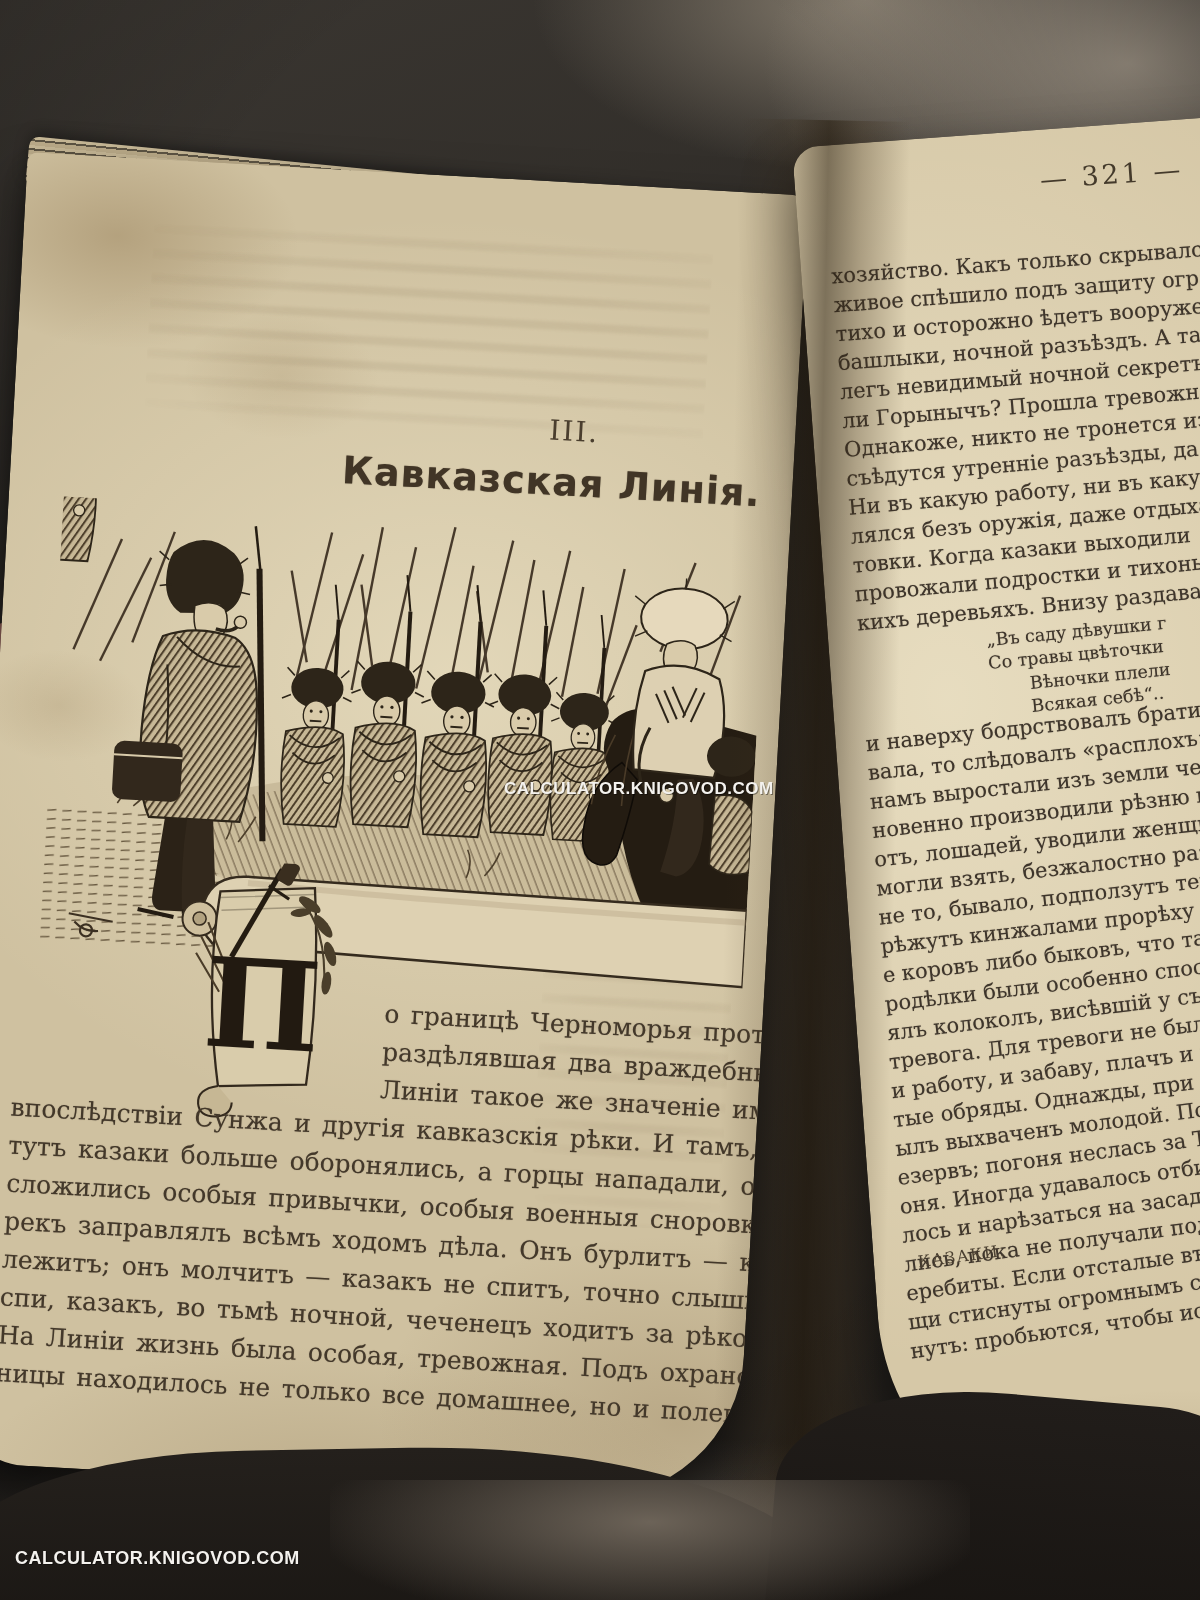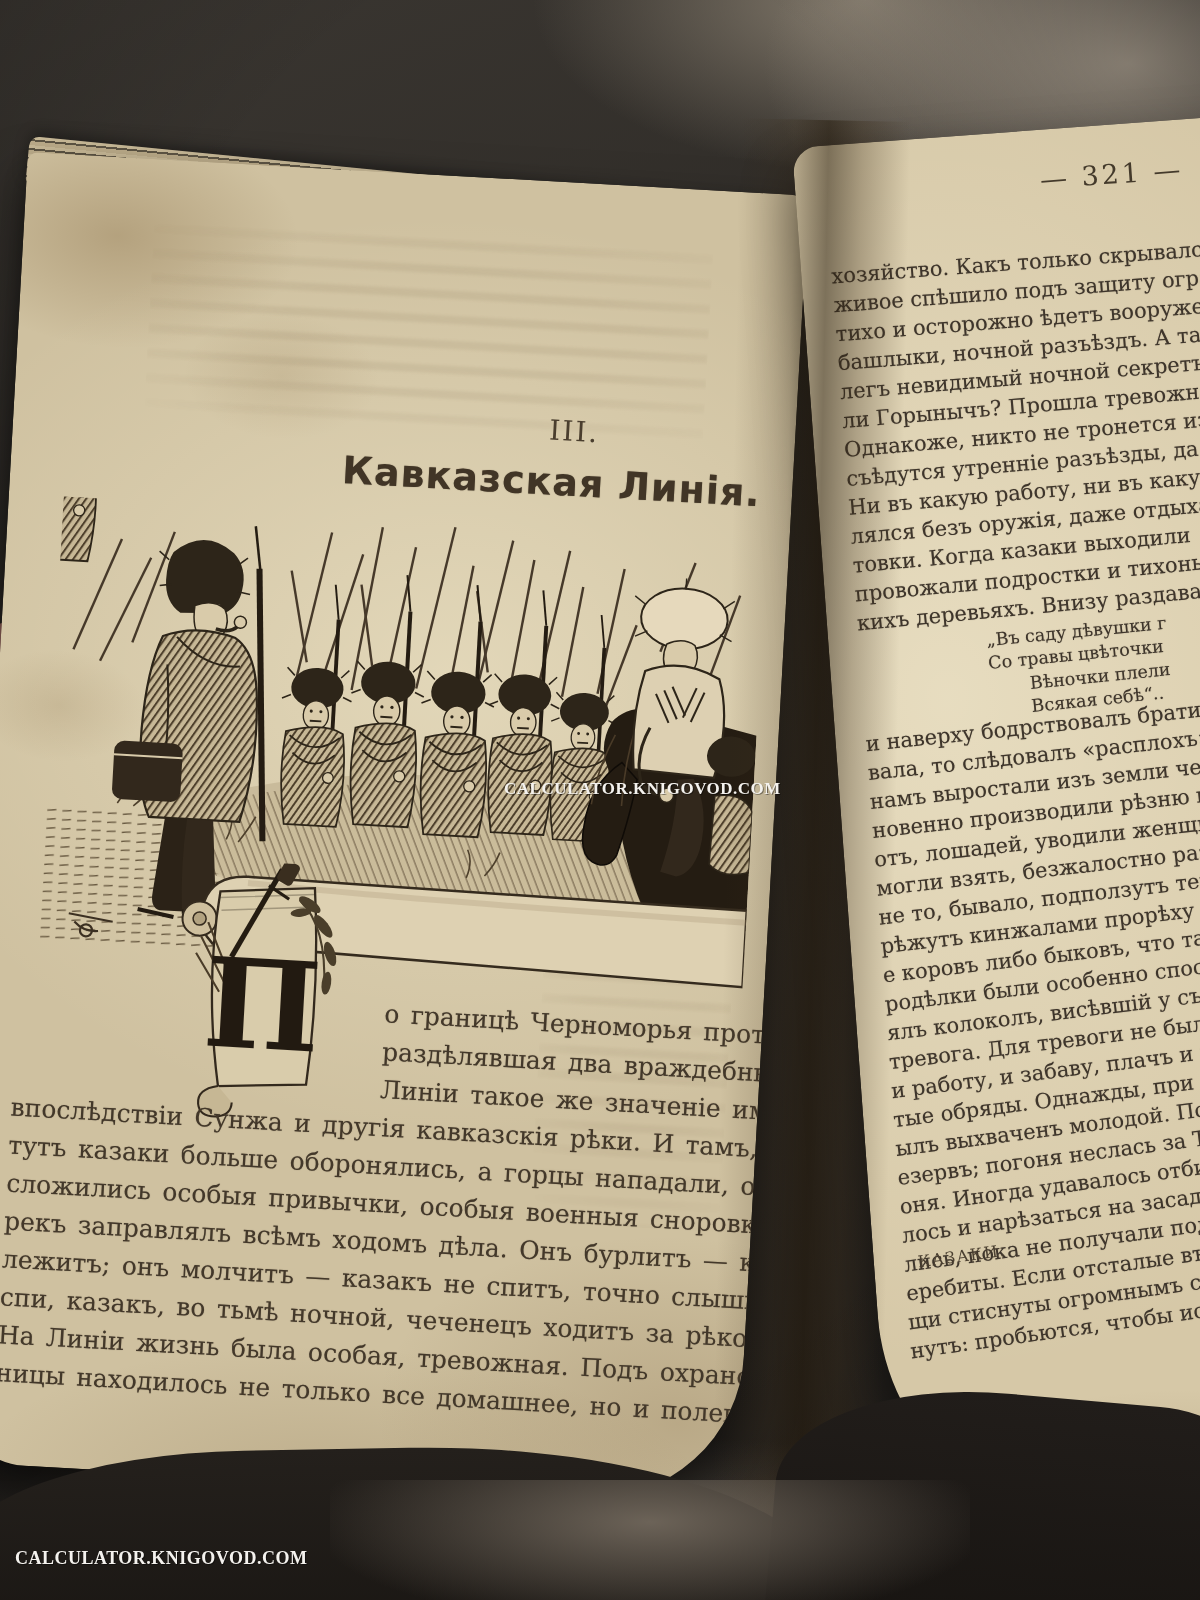--- a/index.html
+++ b/index.html
@@ -93,21 +93,21 @@
   .bottom-dark-right{position:absolute;left:770px;top:1398px;width:560px;height:320px;z-index:5;
           background:linear-gradient(#211d1a,#15120f);border-radius:55% 45% 0 0/150px 290px;
           transform:rotate(5deg);}
   .bottom-dark-left{position:absolute;left:-40px;top:1448px;width:880px;height:260px;z-index:5;
           background:linear-gradient(#24201c,#161310);border-radius:40% 60% 0 0/120px 200px;
           transform:rotate(-1deg);}
   .table-glow{position:absolute;left:330px;top:1480px;width:640px;height:140px;z-index:6;
           background:radial-gradient(ellipse at 50% 30%, #6c6358 0%, rgba(108,99,88,0) 75%);}
 
   
-  .wm{position:absolute;z-index:9;font-family:Liberation Serif, serif;font-weight:bold;
+  .wm{position:absolute;z-index:9;font-family:Liberation Sans, sans-serif;font-weight:bold;
       color:#f4f2ee;text-shadow:1px 1px 0 rgba(0,0,0,.4);letter-spacing:.5px;}
   .wm.center{left:504px;top:779px;font-size:17px;}
   .wm.corner{left:15px;top:1548px;font-size:18px;}
 </style>
 </head>
 <body>
 
 <div class="stage">
 
   <div class="finger"></div>

